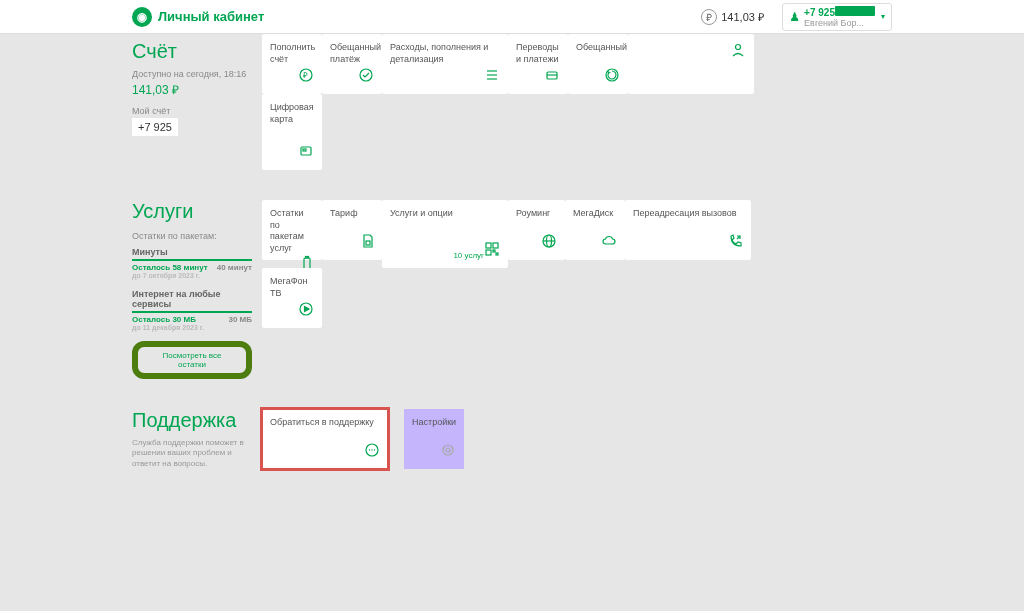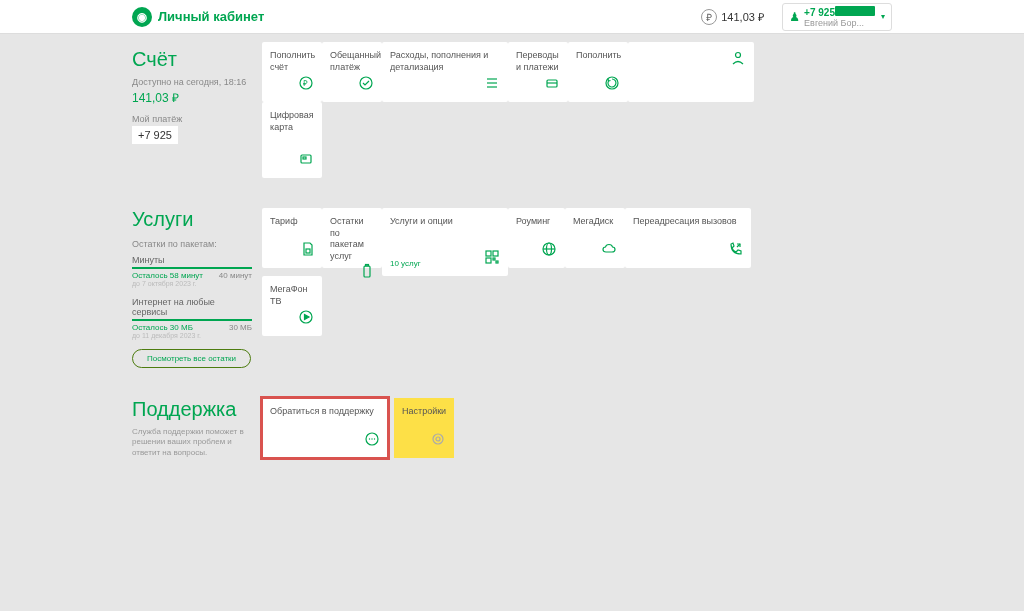--- a/index.html
+++ b/index.html
@@ -12,57 +12,57 @@
   .header-spacer { flex:1; }
   .balance-badge { display:flex; align-items:center; gap:4px; font-size:11px; color:#333; margin-right:18px; }
   .balance-badge .rub-circle { width:16px;height:16px;border:1px solid #999;border-radius:50%;display:flex;align-items:center;justify-content:center;font-size:10px;color:#666;}
   .user-block { display:flex; align-items:center; gap:4px; font-size:9px; color:#666; padding:2px 6px; border:1px solid #ddd; border-radius:3px;}
   .user-block .phone { color:#00a651; font-weight:bold; font-size:10px;}
   .user-block .mask { background:#00a651; width:40px; height:10px; display:inline-block; border-radius:1px;}
   .user-block .name { font-size:9px; color:#999;}
   .user-block .chev { color:#00a651; font-size:8px; margin-left:2px;}
   .user-icon { color:#00a651; font-size:12px;}
 
-  .content { width:760px; margin: 8px auto; padding-top: 0;}
+  .content { width:760px; margin: 0 auto; padding-top: 0;}
   .section { display:flex; align-items:flex-start; margin-bottom: 30px; }
   .side { width: 130px; flex-shrink:0; padding-top:6px; padding-right:10px;}
   .side h2 { font-size:20px; color:#00a651; font-weight:normal; margin-bottom:6px;}
   .side .sub { font-size:9px; color:#888; margin-bottom:2px;}
   .side .amount { color:#00a651; font-size:12px; margin-bottom:8px;}
   .side .label { font-size:9px; color:#888; }
   .side .phone { font-size:11px; color:#333; background:#fff; padding:3px 6px; display:inline-block; margin-top:2px;}
 
   .grid { display:flex; flex-wrap:wrap; width:540px;}
   .card { background:#fff; border-radius:2px; padding:8px; position:relative; display:flex; flex-direction:column; justify-content:space-between;}
   .card .ctitle { font-size:9px; color:#555; line-height:1.3;}
   .card .cicon { align-self:flex-end; color:#00a651; font-size:14px; }
   .card .ctail { font-size:8px; color:#00a651; }
 
   
   .svc-side { width:130px; flex-shrink:0; padding-right:10px;}
   .svc-side h2 { font-size:20px; color:#00a651; font-weight:normal; margin-bottom:8px;}
   .svc-side .lbl { font-size:9px; color:#888; margin-bottom:6px;}
-  .svc-block { margin-bottom:10px;}
+  .svc-block { margin-bottom:10px;font-weight:bold;}
   .svc-block .name { font-size:9px; color:#666; margin-bottom:2px;}
   .svc-block .bar { height:2px; background:#00a651; width:100%;}
   .svc-block .row { display:flex; justify-content:space-between; font-size:8px; color:#00a651; margin-top:2px;}
   .svc-block .row .right { color:#888;text-align:right;}
   .svc-block .date { font-size:7px; color:#bbb;}
-  .svc-btn { border:1px solid #4d7c0f; color:#00a651; background:transparent; border-radius:12px; padding:4px 14px; font-size:8px; cursor:pointer;}
+  .svc-btn { border:6px solid #4d7c0f; color:#00a651; background:transparent; border-radius:12px; padding:4px 14px; font-size:8px; cursor:pointer;}
 
   .support-side { width:130px; padding-right:10px;}
   .support-side h2 { font-size:20px; color:#00a651; font-weight:normal; margin-bottom:6px;}
   .support-side .desc { font-size:8px; color:#999; line-height:1.3;}
 
-  .support-grid { display:flex; gap:6px;}
+  .support-grid { display:flex; gap:16px;}
   .support-card { background:#fff; width:126px; height:60px; padding:8px; display:flex; flex-direction:column; justify-content:space-between; position:relative;}
   .support-card.highlight { outline:3px solid #d9534f; outline-offset:-1px;}
   .support-card .ctitle { font-size:9px; color:#555;}
   .support-card .cicon { align-self:flex-end; color:#00a651; font-size:14px;}
-  .settings-card { background:#fde047; width:60px; height:60px; padding:8px; display:flex; flex-direction:column; justify-content:space-between;}
+  .settings-card { background:#c4b5fd; width:60px; height:60px; padding:8px; display:flex; flex-direction:column; justify-content:space-between;}
   .settings-card .ctitle { font-size:9px; color:#555;}
   .settings-card .cicon { align-self:flex-end; color:#aaa; font-size:14px;}
 
   svg { stroke:#00a651; fill:none; stroke-width:1.2;}
 </style>
 </head>
 <body>
 
 <div class="page">
   <div class="header">
@@ -87,21 +87,21 @@
     </div>
   </div>
 
   <div class="content">
 
     <div class="section">
       <div class="side">
         <h2>Счёт</h2>
         <div class="sub">Доступно на сегодня, 18:16</div>
         <div class="amount">141,03 ₽</div>
-        <div class="label">Мой платёж</div>
+        <div class="label">Мой счёт</div>
         <div class="phone">+7 925</div>
       </div>
       <div class="grid">
         <div class="card" style="width:60px;height:60px">
           <div class="ctitle">Пополнить счёт</div>
           <span class="cicon"><svg width="16" height="16">
                 <circle cx="8" cy="8" r="6"></circle>
                 <text x="5" y="11" font-size="8" fill="#00a651" stroke="none">₽</text>
               </svg></span>
         </div>
@@ -122,21 +122,21 @@
         </div>
 
         <div class="card" style="width:60px;height:60px">
           <div class="ctitle">Переводы и платежи</div>
           <span class="cicon"><svg width="16" height="16">
                 <rect x="3" y="5" width="10" height="7" rx="1"></rect>
                 <line x1="3" y1="8" x2="13" y2="8"></line>
               </svg></span>
         </div>
         <div class="card" style="width:60px;height:60px">
-          <div class="ctitle">Пополнить</div>
+          <div class="ctitle">Обещанный</div>
           <span class="cicon"><svg width="16" height="16">
                 <circle cx="8" cy="8" r="6"></circle>
                 <path d="M8 4 A4 4 0 1 1 4.5 6"></path>
                 <path d="M4 4 L4.5 6 L6.5 5.5"></path>
               </svg></span>
         </div>
         <div class="card" style="width:126px;height:60px">
           <span class="cicon"><svg width="16" height="16">
                 <circle cx="8" cy="5" r="2.5"></circle>
                 <path d="M3 14 Q8 9 13 14"></path>
@@ -172,36 +172,36 @@
           <div class="row">
               <span>Осталось 30 МБ</span>
               <span class="right">30 МБ</span>
             </div>
           <div class="date">до 11 декабря 2023 г.</div>
         </div>
         <button class="svc-btn">Посмотреть все остатки</button>
       </div>
       <div class="grid">
         <div class="card" style="width:60px;height:60px">
+          <div class="ctitle">Остатки по пакетам услуг</div>
+          <span class="cicon"><svg width="14" height="16">
+                <rect x="4" y="3" width="6" height="11" rx="1"></rect>
+                <rect x="5.5" y="1.5" width="3" height="1.5"></rect>
+              </svg></span>
+        </div>
+        <div class="card" style="width:60px;height:60px">
           <div class="ctitle">Тариф</div>
           <span class="cicon"><svg width="14" height="16">
                 <path d="M4 2 L10 2 L12 4 L12 14 L4 14 Z"></path>
                 <rect x="6" y="8" width="4" height="4"></rect>
               </svg></span>
         </div>
-        <div class="card" style="width:60px;height:60px">
-          <div class="ctitle">Остатки по пакетам услуг</div>
-          <span class="cicon"><svg width="14" height="16">
-                <rect x="4" y="3" width="6" height="11" rx="1"></rect>
-                <rect x="5.5" y="1.5" width="3" height="1.5"></rect>
-              </svg></span>
-        </div>
         <div class="card" style="width:126px;height:68px">
           <div class="ctitle">Услуги и опции</div>
-          <div style="display:flex;justify-content:space-between;align-items:flex-end;">
+          <div style="display:flex;justify-content:flex-end;align-items:flex-end;">
             <span class="ctail">10 услуг</span>
             <span class="cicon"><svg width="16" height="16">
                   <rect x="2" y="2" width="5" height="5"></rect>
                   <rect x="9" y="2" width="5" height="5"></rect>
                   <rect x="2" y="9" width="5" height="5"></rect>
                   <rect x="9" y="9" width="2" height="2"></rect>
                   <rect x="12" y="12" width="2" height="2"></rect>
                 </svg></span>
           </div>
         </div>

